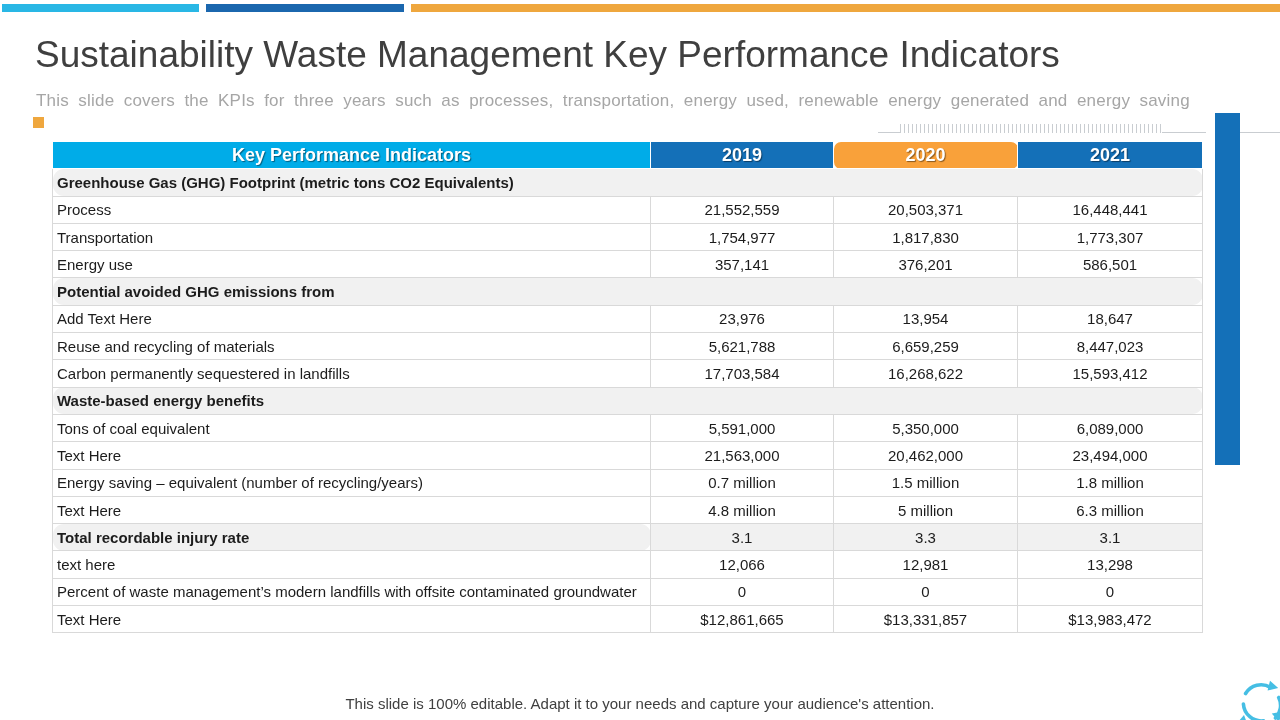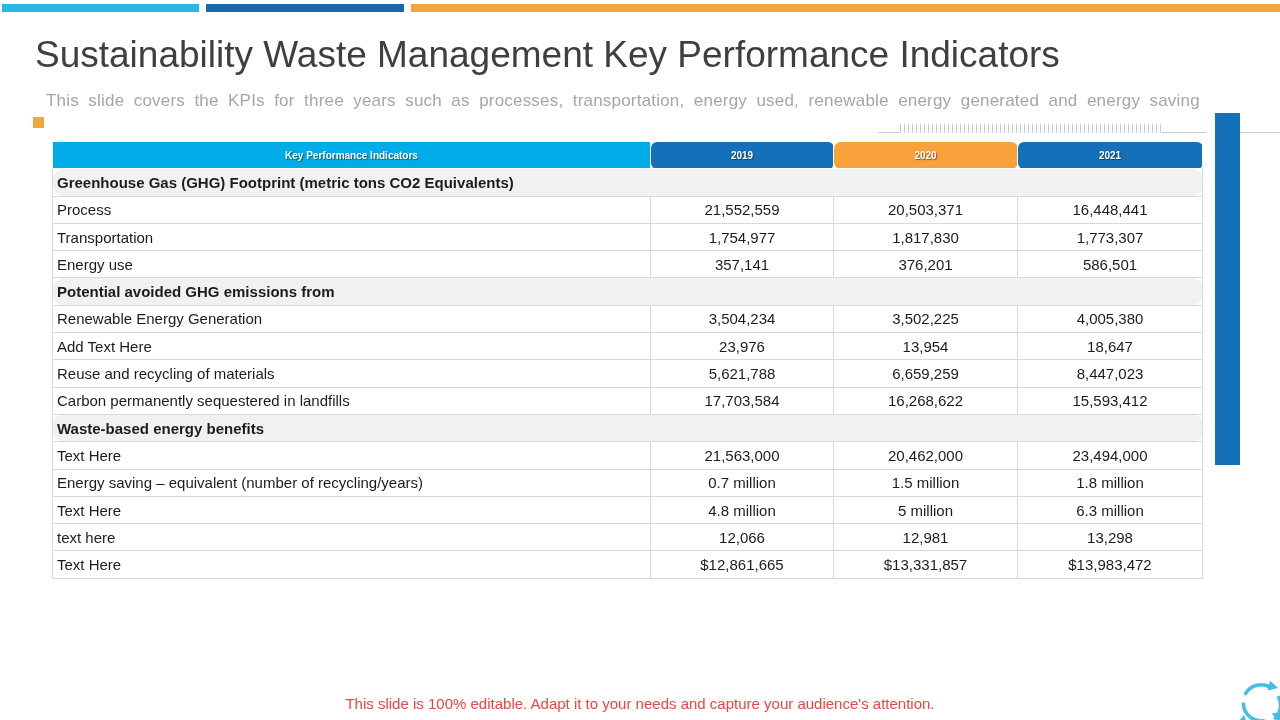--- a/index.html
+++ b/index.html
@@ -15,21 +15,20 @@
   
   .title{
     position:absolute;left:35px;top:34px;width:1180px;
     font-size:37px;font-weight:400;color:var(--title-text);
     letter-spacing:0px;white-space:nowrap;
   }
   .subtitle{
     position:absolute;left:36px;top:91px;width:1130px;
     font-size:17px;color:var(--muted-text);word-spacing:4.5px;letter-spacing:0.2px;
     white-space:nowrap;
-    margin-left:10px;
   }
   .accent-square{position:absolute;left:33px;top:117px;width:11px;height:11px;background:var(--topbar-orange);}
   
   .hatch{
     position:absolute;left:900px;top:124px;width:262px;height:9px;
     background:repeating-linear-gradient(90deg,var(--hatch) 0 1px,transparent 1px 4px);
   }
   .hatch-line{position:absolute;top:132px;height:1px;background:var(--hatch);}
   .hatch-line.l{left:878px;width:22px;}
   .hatch-line.r{left:1162px;width:44px;}
@@ -44,34 +43,34 @@
   }
   table.kpi col.c0{width:598px;}
   table.kpi col.c1{width:183px;}
   table.kpi col.c2{width:184px;}
   table.kpi col.c3{width:185px;}
   table.kpi th,table.kpi td{
     height:26.3px;padding:0 4px;border:1px solid var(--table-border);
     overflow:hidden;white-space:nowrap;
   }
   table.kpi th{
-    color:#ffffff;font-weight:bold;font-size:10px;text-align:center;
+    color:#ffffff;font-weight:bold;font-size:18px;text-align:center;
     text-shadow:1px 1px 1px rgba(0,0,0,0.45);border-color:transparent;
   }
   th.h-label{background:var(--cyan);text-align:left;padding-left:10px;}
-  th.h-blue{background:var(--blue);border-radius:6px;}
+  th.h-blue{background:var(--blue);}
   th.h-orange{background:var(--orange);border-radius:7px;}
   td.label-cell,td.merged-cell{text-align:left;padding-left:10px;}
   td.value-cell{text-align:center;}
   td.shaded{background:var(--section-bg);}
   td.bold{font-weight:bold;border-radius:11px;}
   
   .footer{
     position:absolute;left:0;top:695px;width:1280px;text-align:center;
-    font-size:15px;color:#ef4444;
+    font-size:15px;color:#404040;
   }
   
   .recycle{position:absolute;left:1233px;top:675px;}
 </style>
 </head>
 <body>
 
 <div class="slide">
 
   <div class="topbar cyan"></div>
@@ -123,26 +122,20 @@
         <tr>
           <td class="label-cell">Energy use</td>
           <td class="value-cell">357,141</td>
           <td class="value-cell">376,201</td>
           <td class="value-cell">586,501</td>
         </tr>
         <tr>
           <td class="merged-cell shaded bold" colspan="4">Potential avoided GHG emissions from</td>
         </tr>
         <tr>
-          <td class="label-cell">Renewable Energy Generation</td>
-          <td class="value-cell">3,504,234</td>
-          <td class="value-cell">3,502,225</td>
-          <td class="value-cell">4,005,380</td>
-        </tr>
-        <tr>
           <td class="label-cell">Add Text Here</td>
           <td class="value-cell">23,976</td>
           <td class="value-cell">13,954</td>
           <td class="value-cell">18,647</td>
         </tr>
         <tr>
           <td class="label-cell">Reuse and recycling of materials</td>
           <td class="value-cell">5,621,788</td>
           <td class="value-cell">6,659,259</td>
           <td class="value-cell">8,447,023</td>
@@ -150,42 +143,60 @@
         <tr>
           <td class="label-cell">Carbon permanently sequestered in landfills</td>
           <td class="value-cell">17,703,584</td>
           <td class="value-cell">16,268,622</td>
           <td class="value-cell">15,593,412</td>
         </tr>
         <tr>
           <td class="merged-cell shaded bold" colspan="4">Waste-based energy benefits</td>
         </tr>
         <tr>
+          <td class="label-cell">Tons of coal equivalent</td>
+          <td class="value-cell">5,591,000</td>
+          <td class="value-cell">5,350,000</td>
+          <td class="value-cell">6,089,000</td>
+        </tr>
+        <tr>
           <td class="label-cell">Text Here</td>
           <td class="value-cell">21,563,000</td>
           <td class="value-cell">20,462,000</td>
           <td class="value-cell">23,494,000</td>
         </tr>
         <tr>
           <td class="label-cell">Energy saving – equivalent (number of recycling/years)</td>
           <td class="value-cell">0.7 million</td>
           <td class="value-cell">1.5 million</td>
           <td class="value-cell">1.8 million</td>
         </tr>
         <tr>
           <td class="label-cell">Text Here</td>
           <td class="value-cell">4.8 million</td>
           <td class="value-cell">5 million</td>
           <td class="value-cell">6.3 million</td>
         </tr>
         <tr>
+          <td class="label-cell shaded bold">Total recordable injury rate</td>
+          <td class="value-cell shaded">3.1</td>
+          <td class="value-cell shaded">3.3</td>
+          <td class="value-cell shaded">3.1</td>
+        </tr>
+        <tr>
           <td class="label-cell">text here</td>
           <td class="value-cell">12,066</td>
           <td class="value-cell">12,981</td>
           <td class="value-cell">13,298</td>
+        </tr>
+        <tr>
+          <td class="label-cell">Percent of waste management’s modern landfills with offsite contaminated groundwater</td>
+          <td class="value-cell">0</td>
+          <td class="value-cell">0</td>
+          <td class="value-cell">0</td>
         </tr>
         <tr>
           <td class="label-cell">Text Here</td>
           <td class="value-cell">$12,861,665</td>
           <td class="value-cell">$13,331,857</td>
           <td class="value-cell">$13,983,472</td>
         </tr>
       </tbody>
   </table>
 

